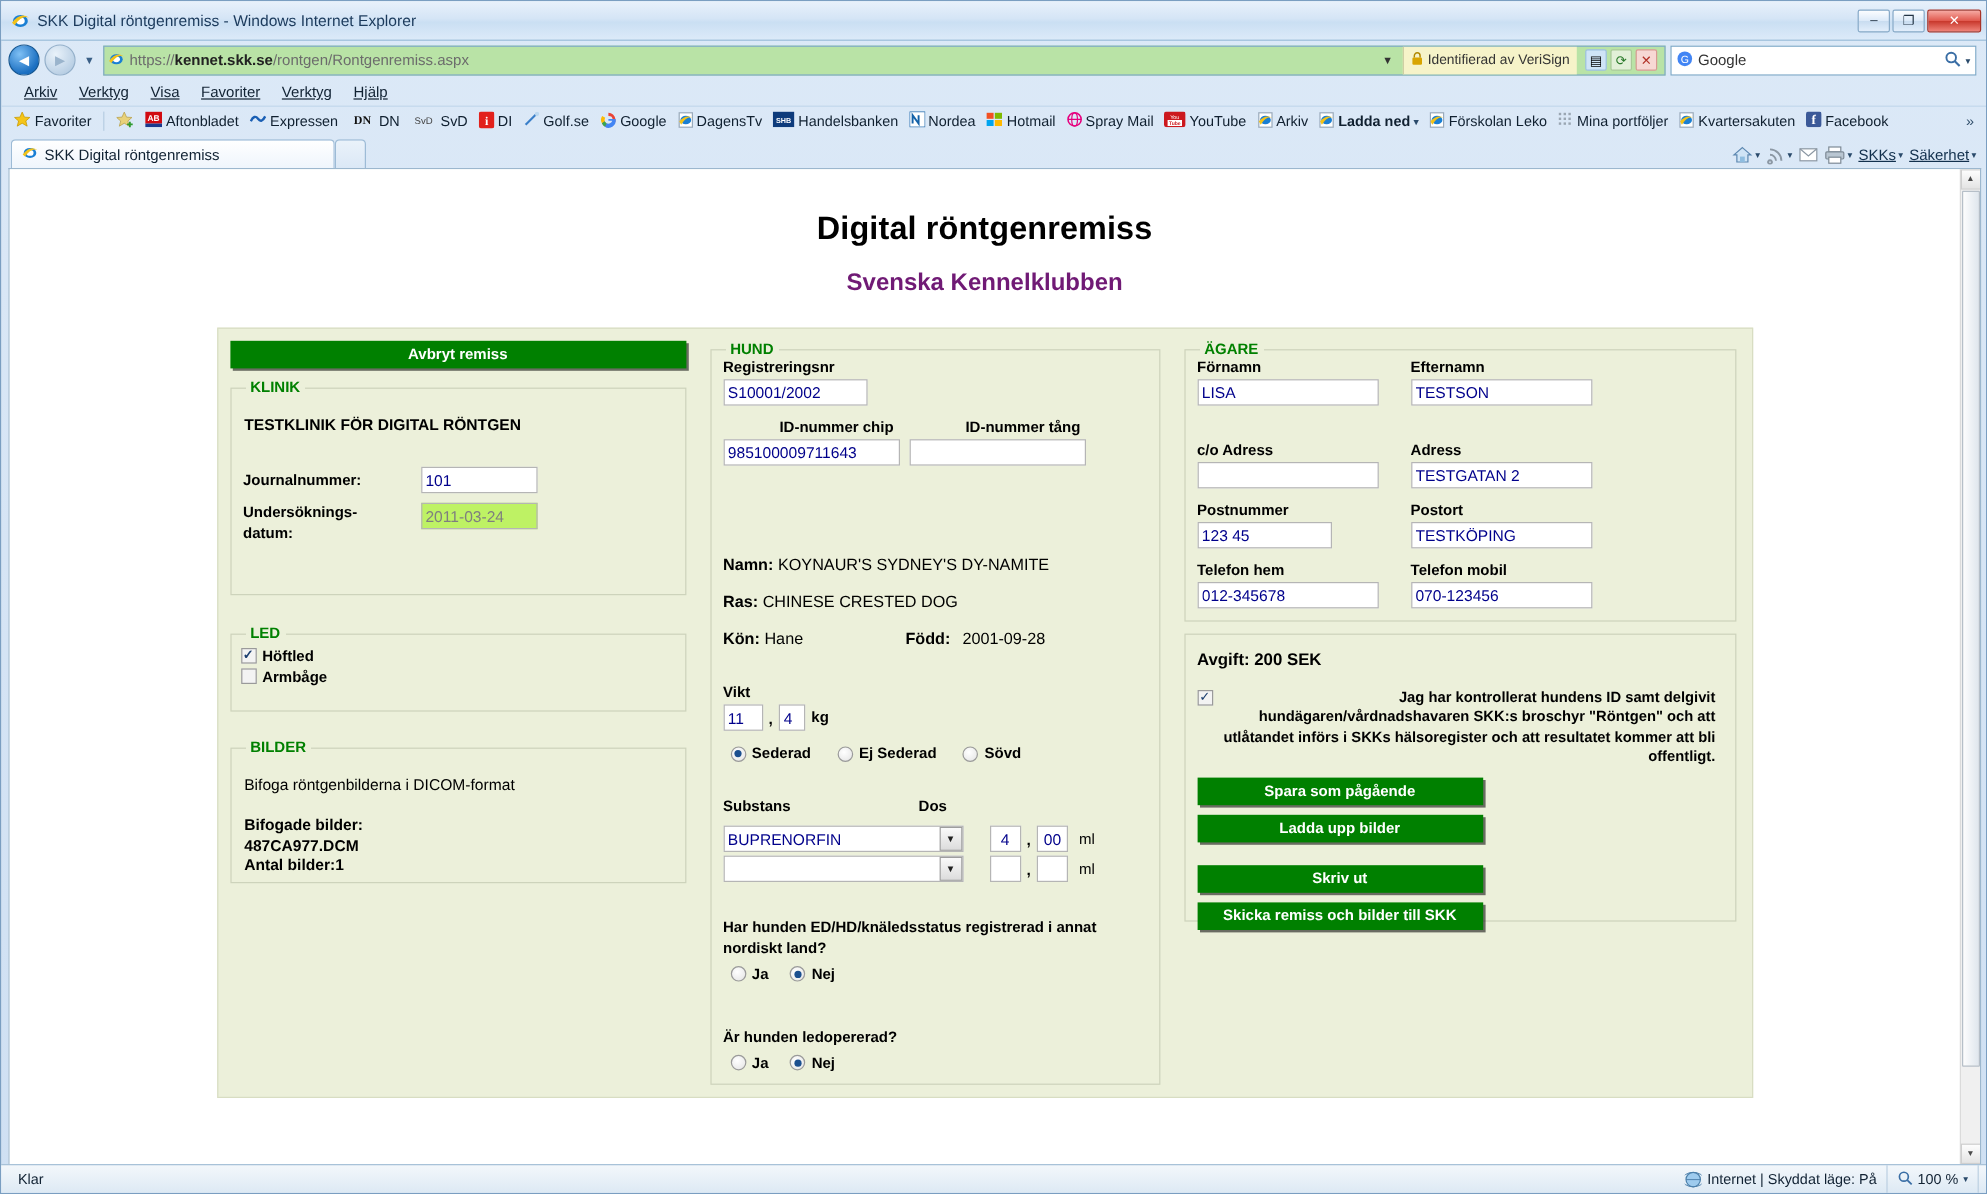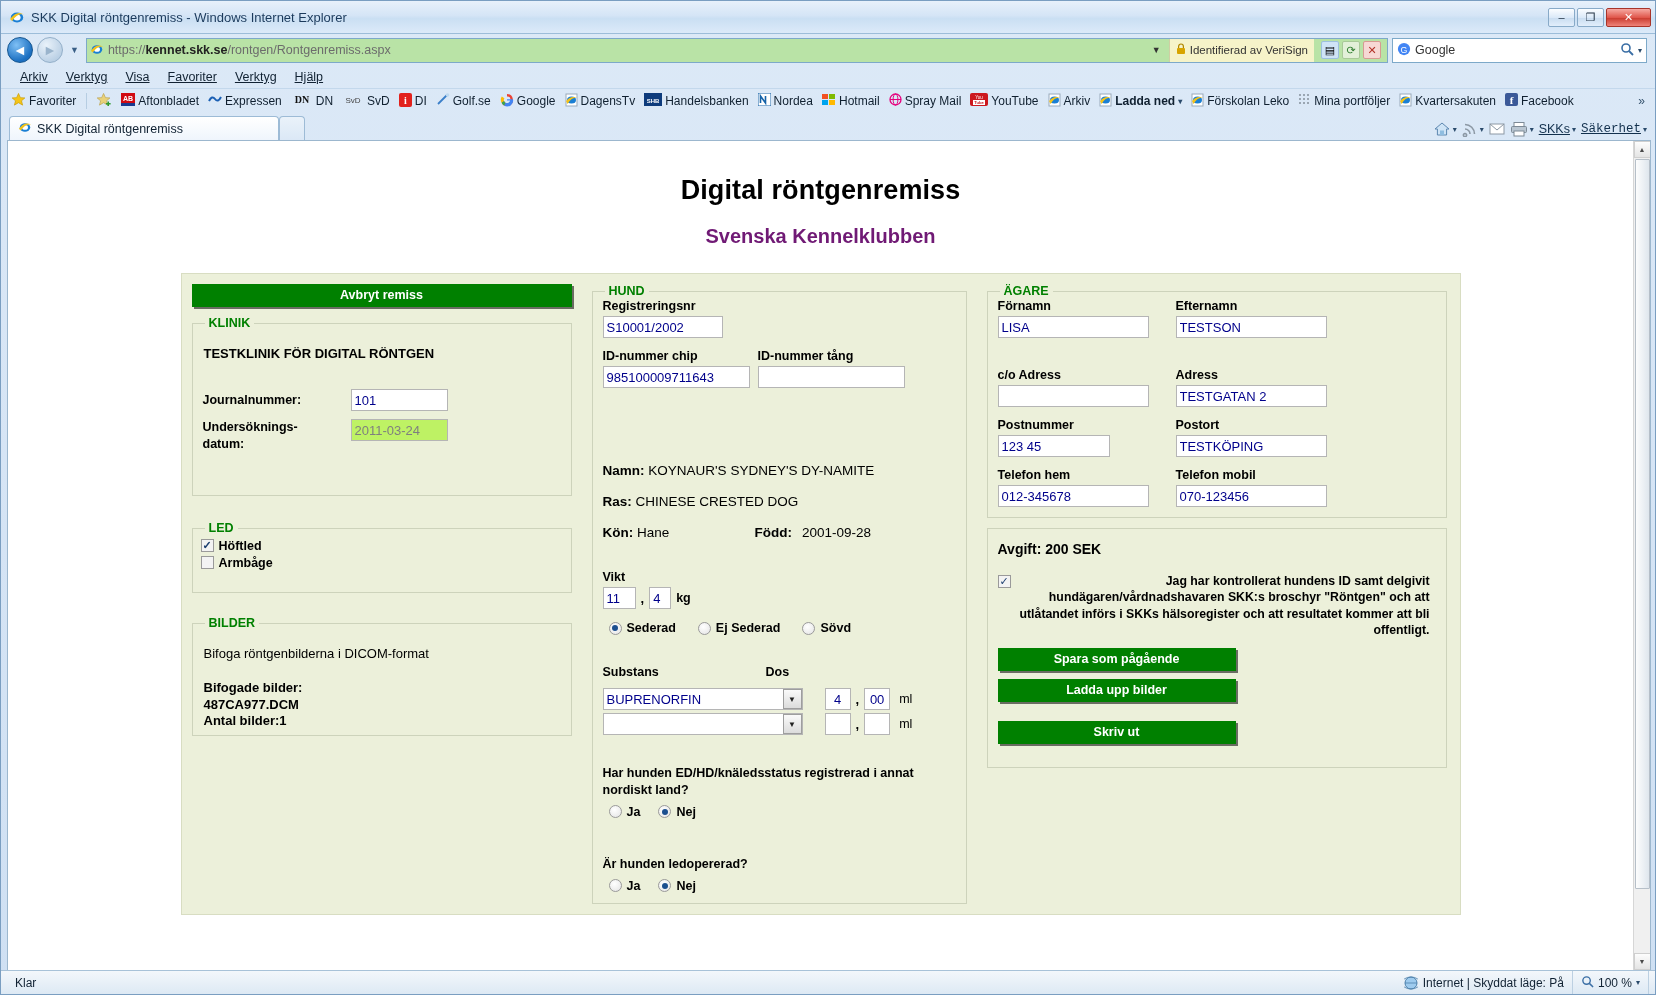--- a/index.html
+++ b/index.html
@@ -549,21 +549,21 @@
             <rect x="1.5" y="5.5" width="15" height="6" rx="1" fill="#b9c6d2" stroke="#7d8a96"></rect>
             <rect x="4" y="10" width="10" height="5" fill="#fff" stroke="#7d8a96"></rect>
           </svg>
         <span class="caret">▾</span>
       </span>
       <span class="tool-ic">
         <span style="text-decoration:underline;">SKKs</span>
         <span class="caret">▾</span>
       </span>
       <span class="tool-ic">
-        <span style="text-decoration:underline;font-family:Liberation Mono, monospace;">Säkerhet</span>
+        <span style="text-decoration:underline;">Säkerhet</span>
         <span class="caret">▾</span>
       </span>
     </span>
   </div>
 
   <div class="viewport">
     <div class="page">
       <div class="content">
 
         <h1 class="main-title">Digital röntgenremiss</h1>
@@ -619,21 +619,21 @@
             </fieldset>
           </div>
 
           <div class="col col-mid">
             <fieldset class="box" style="min-height:592px;padding-top:2px;">
               <legend>HUND</legend>
 
               <label class="fl-bold" style="margin-top:-1px;">Registreringsnr</label>
               <input class="txt" style="width: 120px; margin-top: 3px;" value="S10001/2002">
 
-              <div class="row" style="margin-top:11px;">
+              <div class="row" style="margin-top:11px;margin-left:47px;">
                 <label class="fl-bold" style="width:155px;">ID-nummer chip</label>
                 <label class="fl-bold">ID-nummer tång</label>
               </div>
               <div class="row" style="margin-top:3px;gap:8px;">
                 <input class="txt" style="width: 147px;" value="985100009711643">
                 <input class="txt" style="width: 147px;" value="">
               </div>
 
               <div class="static-line" style="margin-top:75px;">
                 <b>Namn:</b>
@@ -783,20 +783,23 @@
 
               <div style="margin-top:10px;">
                 <button class="btn-green" style="width:238px;">Spara som pågående</button>
               </div>
               <div style="margin-top:8px;">
                 <button class="btn-green" style="width:238px;">Ladda upp bilder</button>
               </div>
               <div style="margin-top:19px;">
                 <button class="btn-green" style="width:238px;">Skriv ut</button>
               </div>
+              <div style="margin-top:8px;">
+                <button class="btn-green" style="width:238px;">Skicka remiss och bilder till SKK</button>
+              </div>
             </fieldset>
           </div>
 
         </div>
       </div>
     </div>
 
     <div class="vscroll">
       <div class="sb-arrow">▲</div>
       <div class="sb-thumb" style="height:88%;"></div>

